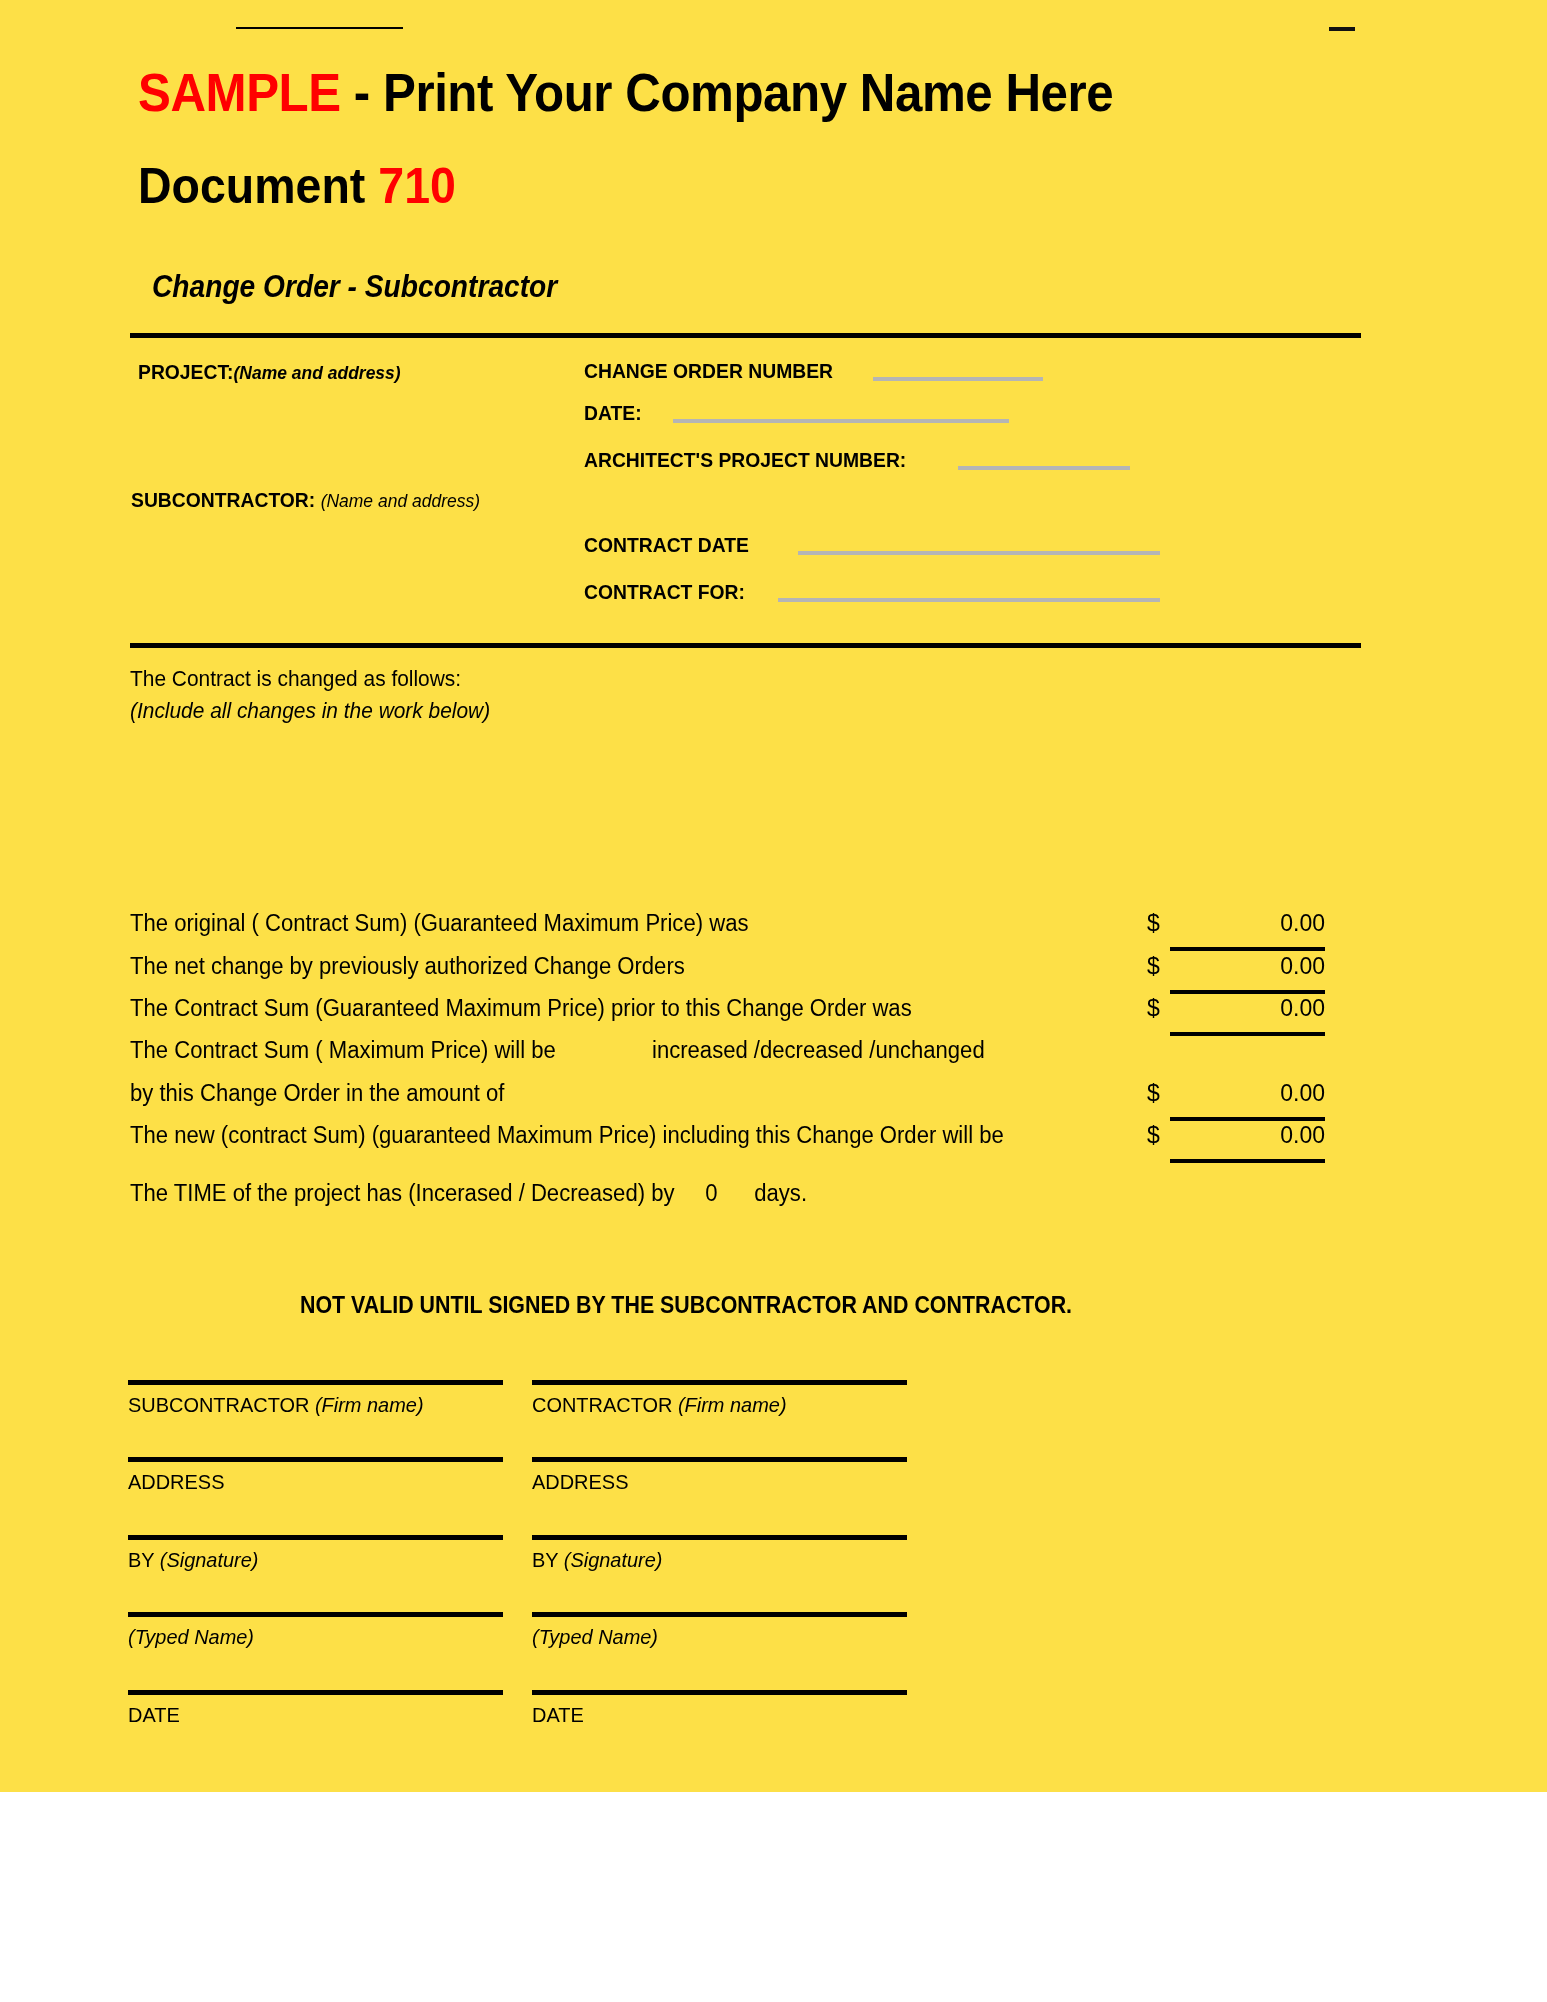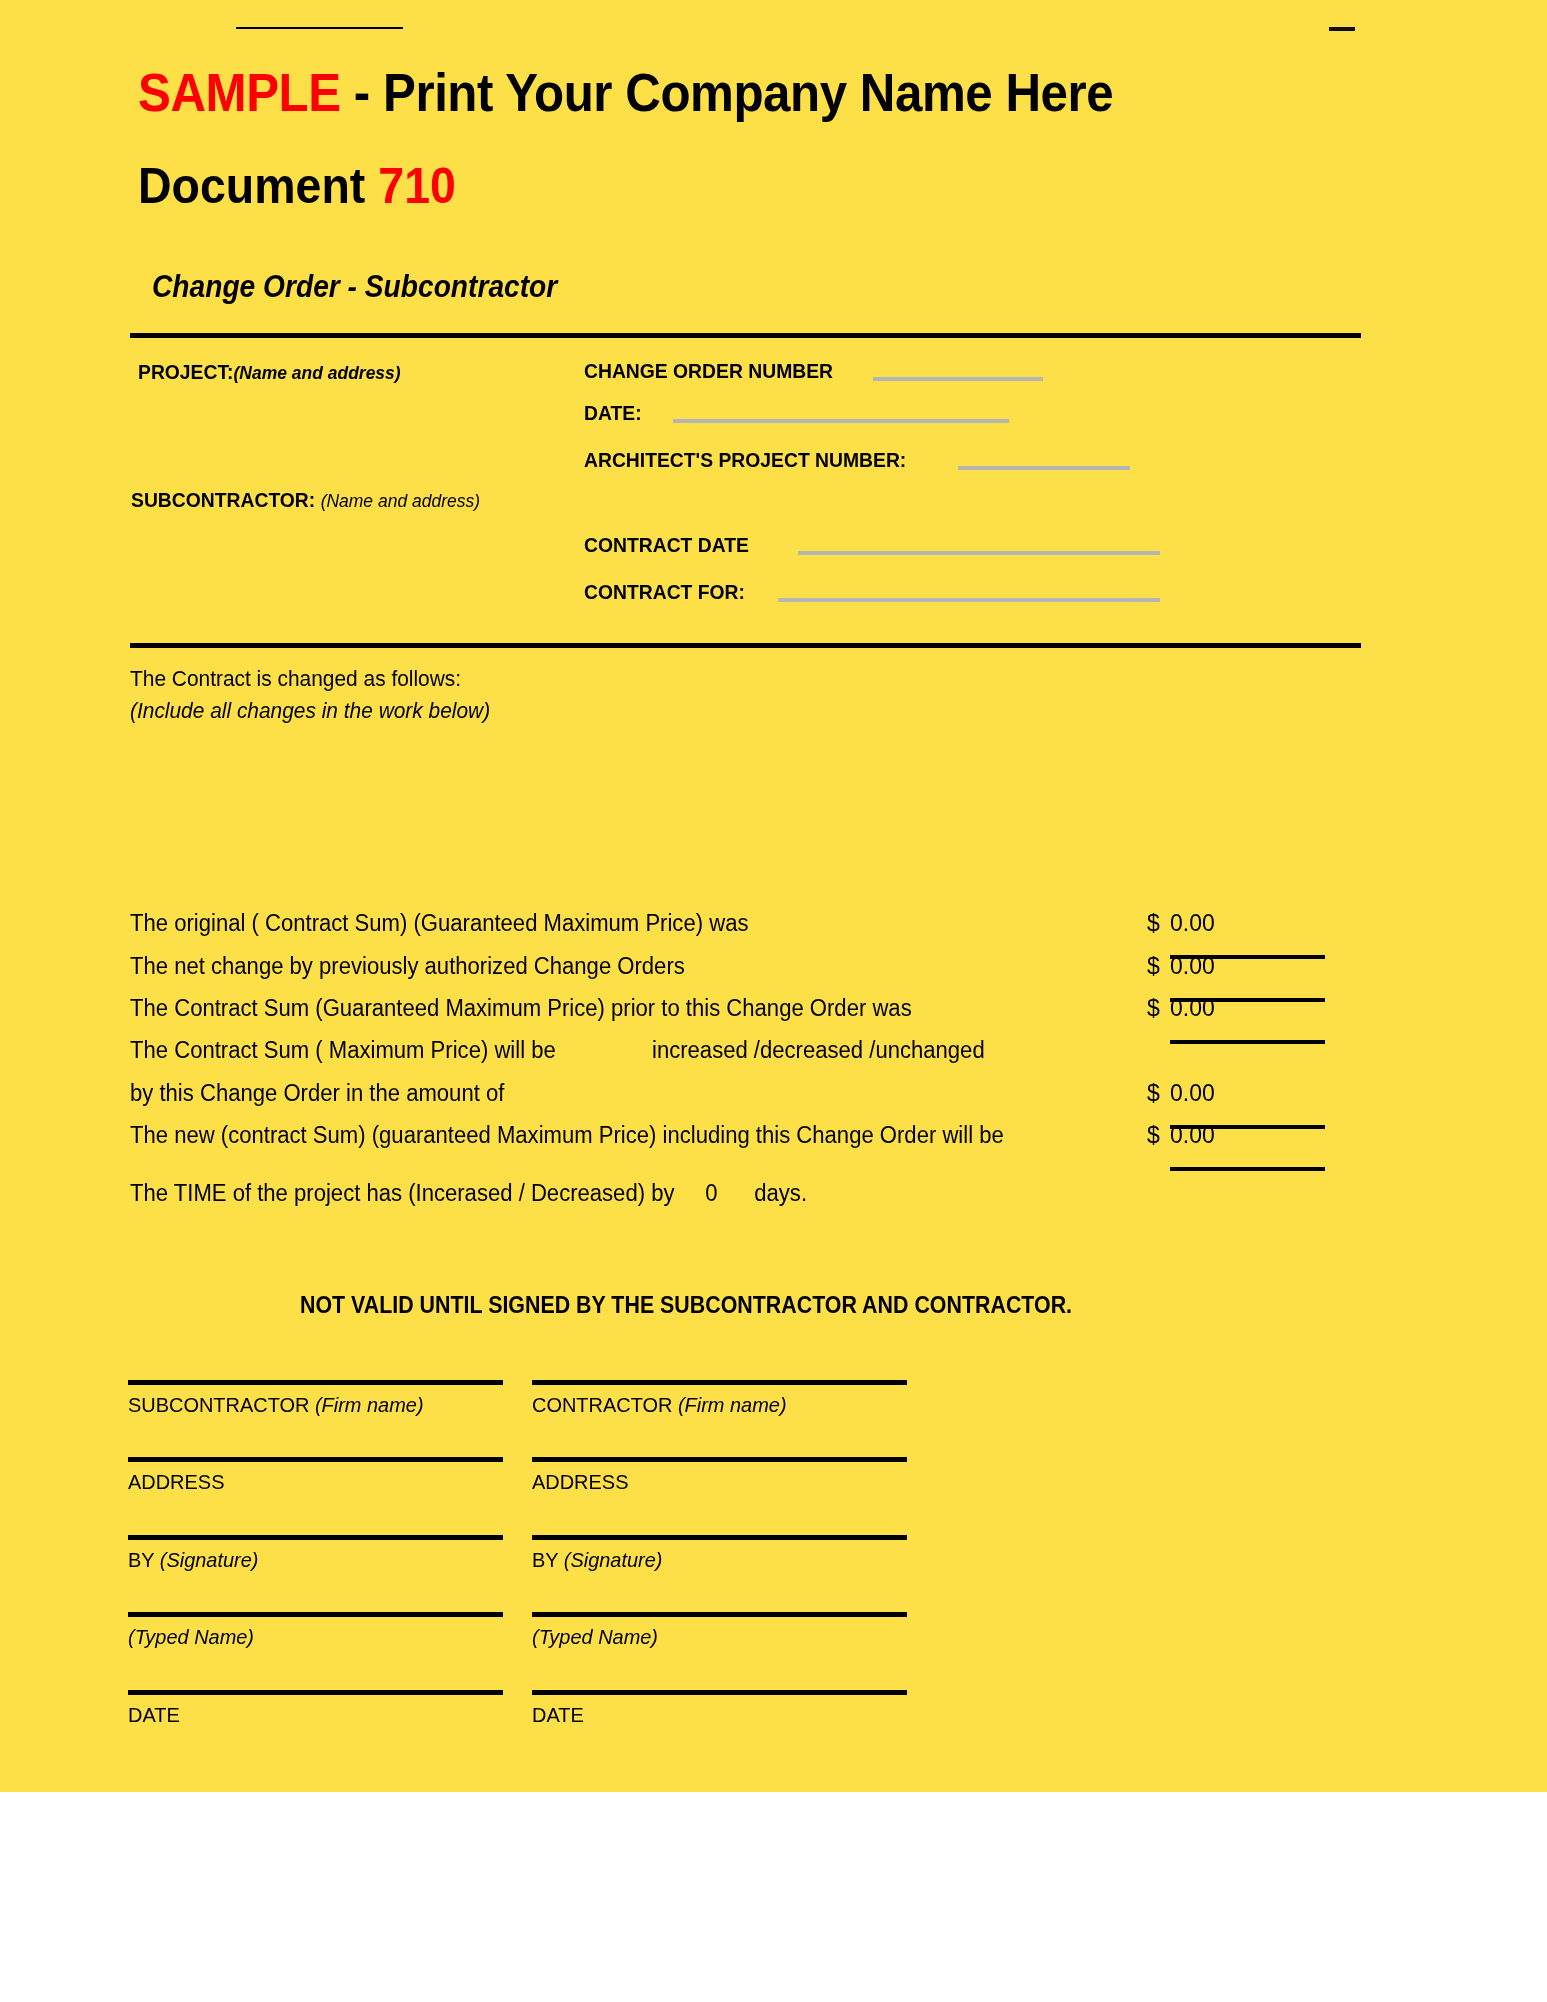--- a/index.html
+++ b/index.html
@@ -156,25 +156,25 @@
   .amt-dollar {
     position: absolute;
     left: 1147px;
     font-family: "Liberation Sans Narrow", "Liberation Sans", sans-serif;
     font-size: 23px;
   }
   .amt-box {
     position: absolute;
     left: 1170px;
     width: 155px;
-    text-align: left;
+    text-align: right;
     font-family: "Liberation Sans Narrow", "Liberation Sans", sans-serif;
     font-size: 23px;
     border-bottom: 4px solid #000;
-    padding-bottom: 18px;
+    padding-bottom: 10px;
   }
 
   .r1 { top: 910px; }
   .r2 { top: 953px; }
   .r3 { top: 995px; }
   .r4 { top: 1037px; }
   .r5 { top: 1080px; }
   .r6 { top: 1122px; }
   .r7 { top: 1180px; }
 

